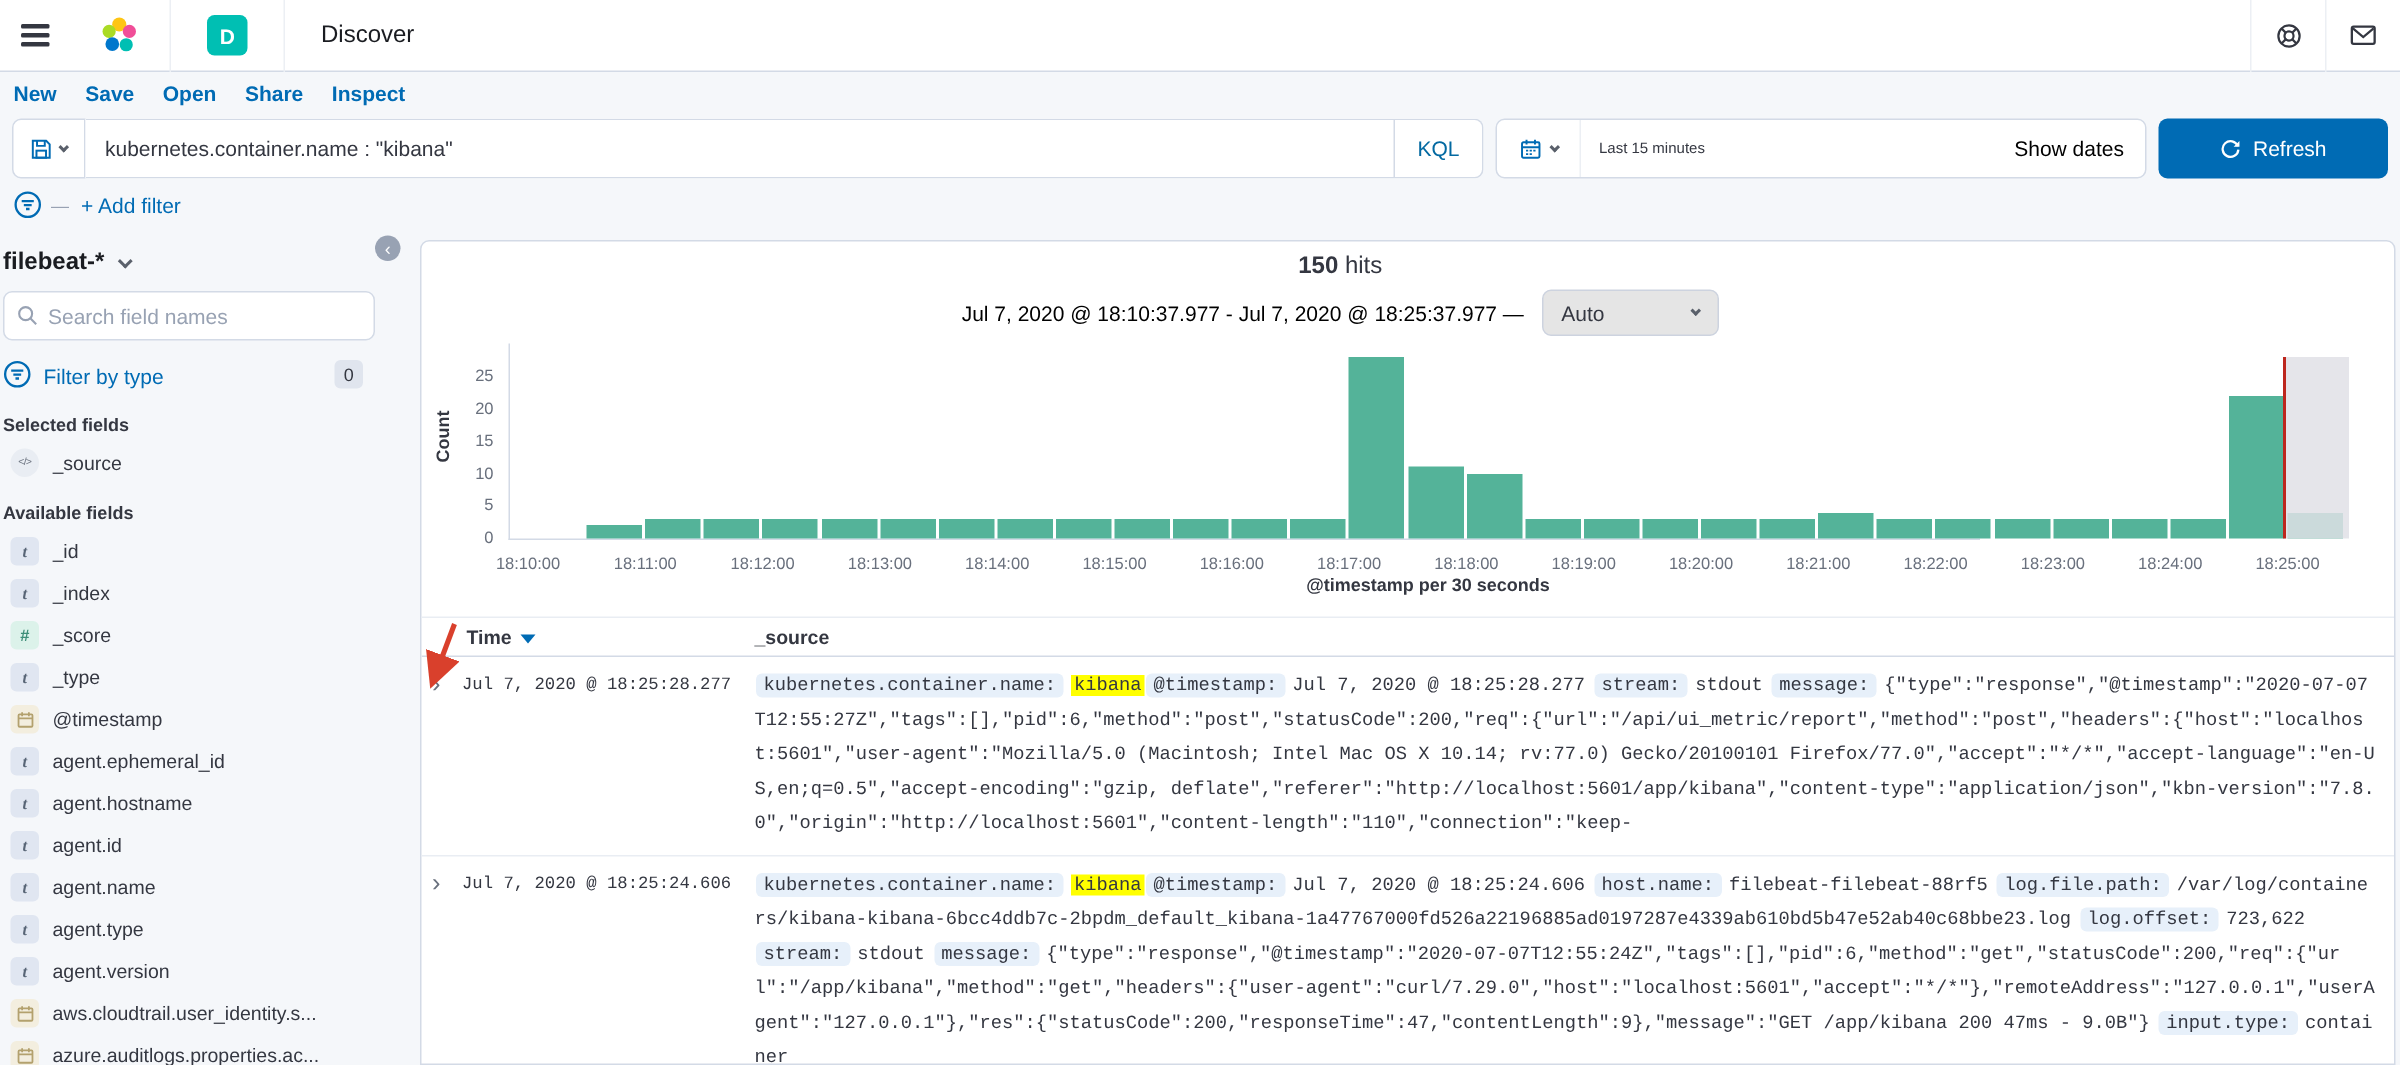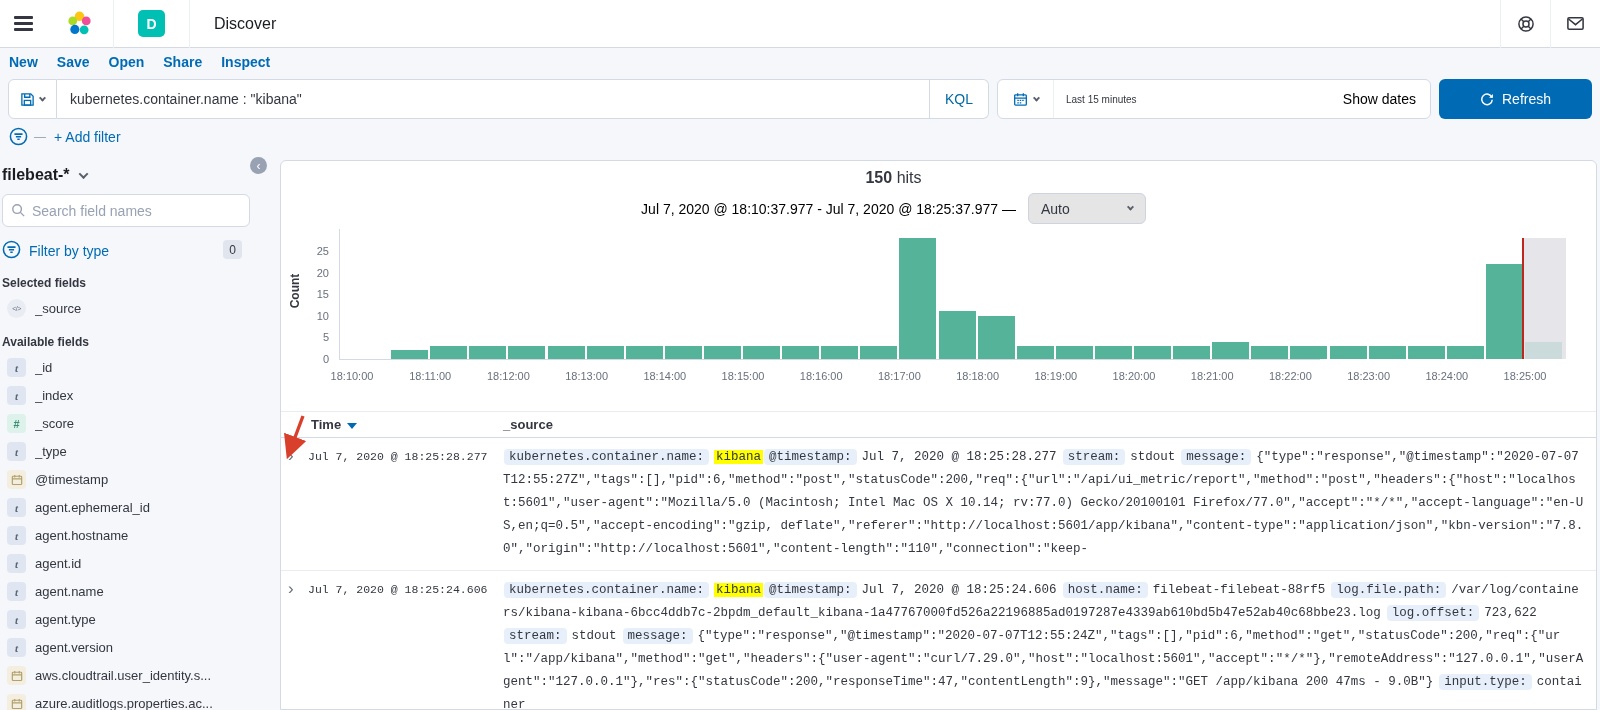--- a/index.html
+++ b/index.html
@@ -358,20 +358,21 @@
         <span style="left: 637.6px;">18:18:00</span>
         <span style="left: 715.8px;">18:19:00</span>
         <span style="left: 794px;">18:20:00</span>
         <span style="left: 872.2px;">18:21:00</span>
         <span style="left: 950.4px;">18:22:00</span>
         <span style="left: 1028.6px;">18:23:00</span>
         <span style="left: 1106.8px;">18:24:00</span>
         <span style="left: 1185px;">18:25:00</span>
       </div>
     </div>
+  <div class="axis-title">@timestamp per 30 seconds</div>
 
   <div class="table-head">
     <span class="th-time">
       <span>Time</span><span class="sort-caret"></span>
     </span>
     <span class="th-source">_source</span>
   </div>
   <div class="doc-rows" id="doc-rows">
       <div class="doc-row">
         <span class="expand">›</span>

